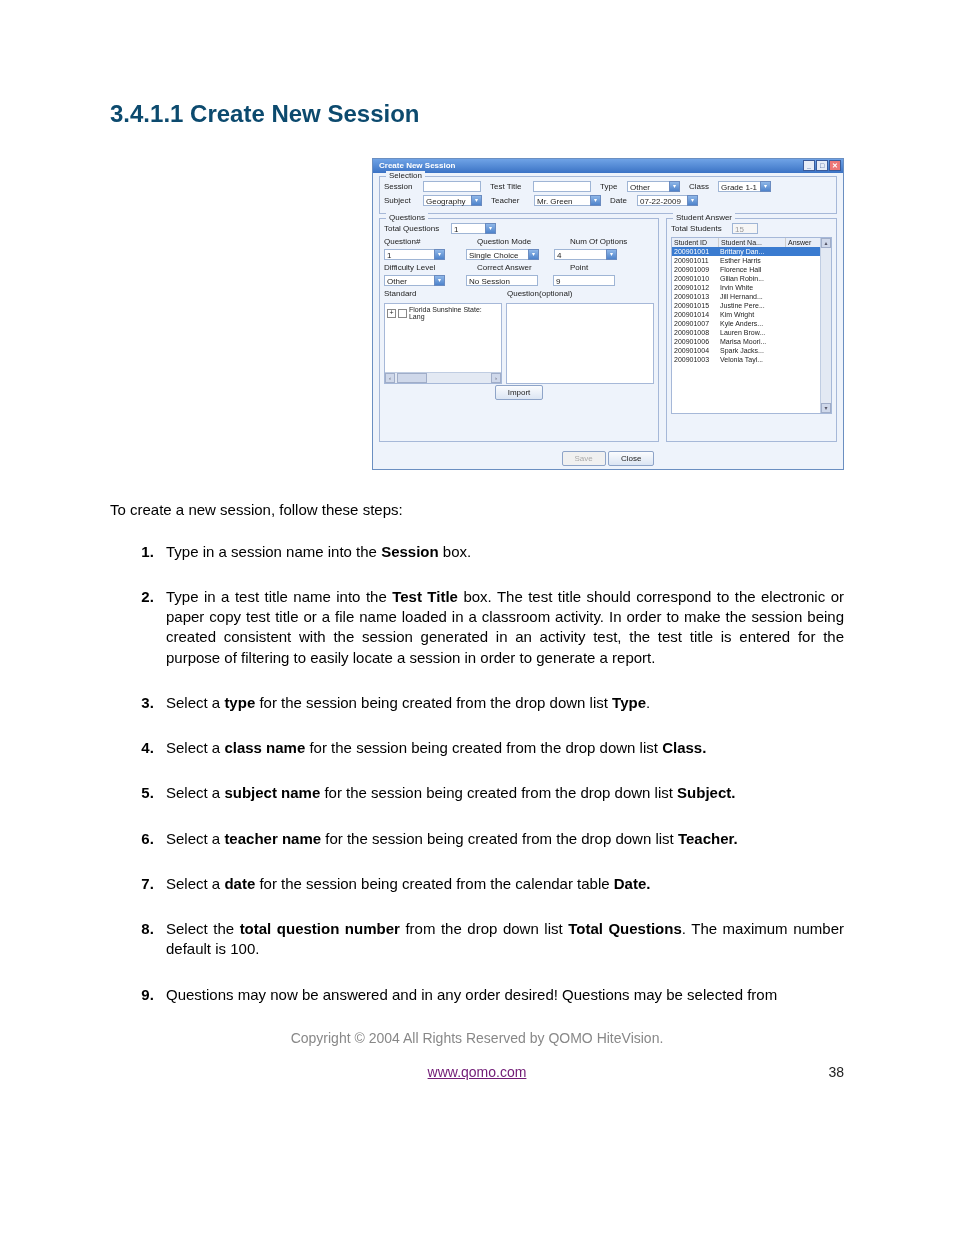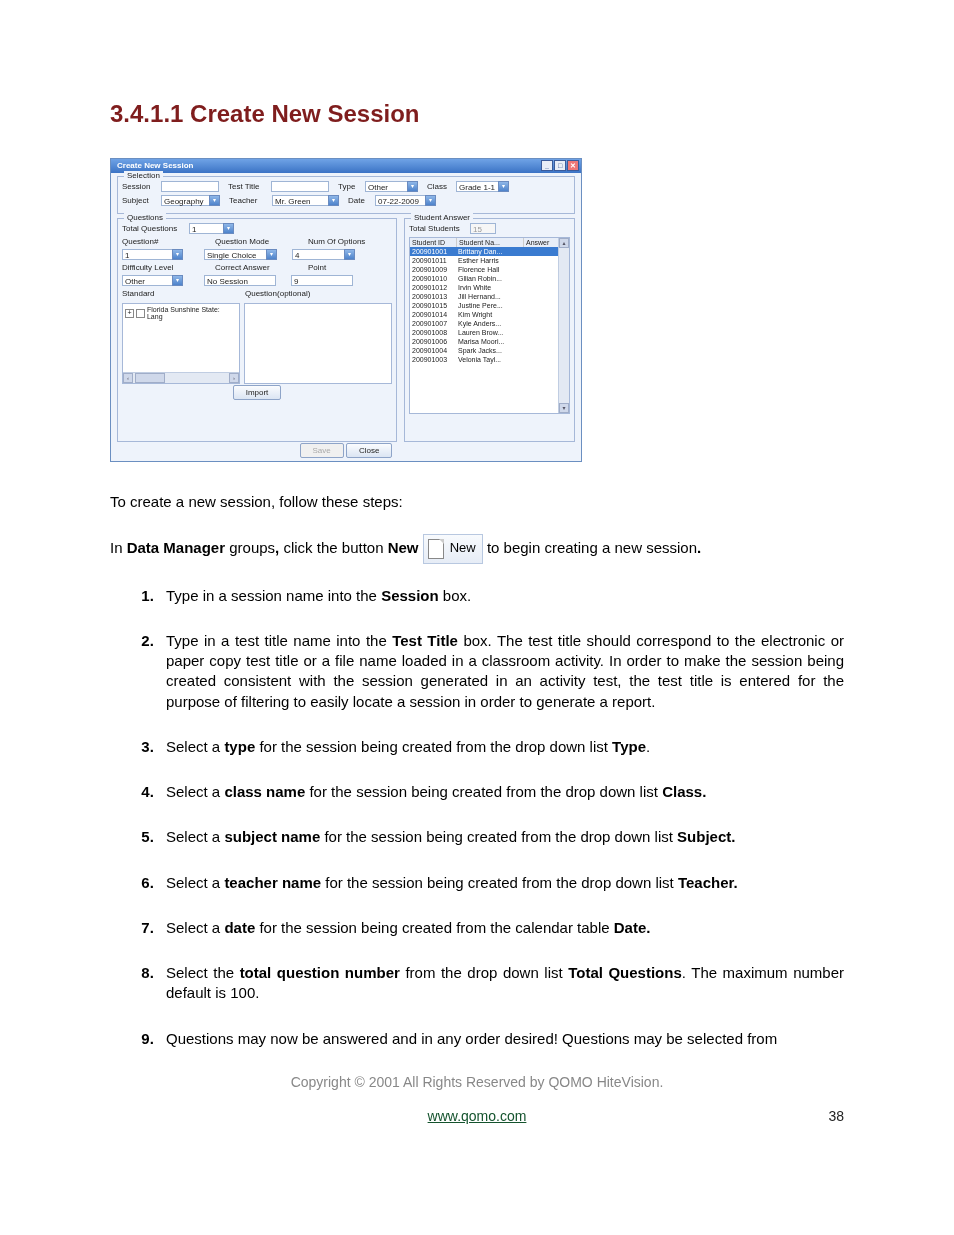--- a/index.html
+++ b/index.html
@@ -6,28 +6,28 @@
     margin: 0;
     padding: 0;
     font-family: Arial, Helvetica, sans-serif;
     background: #fff;
     width: 954px;
   }
   .page {
     padding: 100px 110px 40px 110px;
   }
   h1 {
-    color: #7f1d1d;
+    color: #0c4a6e;
     font-size: 24px;
     font-weight: bold;
     margin: 0 0 30px 0;
   }
   .screenshot-wrap {
     display: flex;
-    justify-content: flex-start;
+    justify-content: flex-end;
     margin-bottom: 30px;
   }
   
   .dialog {
     width: 470px;
     border: 1px solid #6b8fc1;
     background: #eef3fb;
     font-size: 8px;
     color: #222;
     position: relative;
@@ -157,21 +157,21 @@
   .scroll-h .r { right: 0; }
   .scroll-h .thumb { position: absolute; left: 12px; top: 0; width: 30px; height: 10px; background: #cfd8ea; border: 1px solid #a0adc8; box-sizing: border-box; }
   .btn {
     border: 1px solid #8ea4c8;
     background: linear-gradient(#fbfcfe, #dbe5f3);
     padding: 2px 12px;
     font-size: 8px;
     border-radius: 2px;
   }
   .btn.disabled { color: #aaa; background: #f0f0f0; }
-  .footer-btns { text-align: center; margin-top: 0; }
+  .footer-btns { text-align: center; margin-top: 8px; }
   
   .body-text {
     font-size: 15px;
     color: #000;
     line-height: 1.3;
   }
   .body-text p { margin: 0 0 22px 0; text-align: justify; }
   .body-text b { font-weight: bold; }
   .inline-new {
     display: inline-flex;
@@ -213,21 +213,21 @@
     font-size: 14px;
     margin-top: 25px;
   }
   .footer-line {
     display: flex;
     justify-content: center;
     position: relative;
     font-size: 14px;
     margin-top: 18px;
   }
-  .footer-line a { color: #14532d; text-decoration: underline; }
+  .footer-line a { color: #701a75; text-decoration: underline; }
   .page-num {
     position: absolute;
     right: 0;
     color: #222;
   }
 </style>
 </head>
 <body>
 
 <div class="page">
@@ -442,42 +442,32 @@
           <span class="btn disabled">Save</span>
           <span class="btn">Close</span>
         </div>
       </div>
     </div>
   </div>
 
   <div class="body-text">
     <p>To create a new session, follow these steps:</p>
 
-    <p>
-      <span>In </span><b>Data Manager</b><span> groups</span><b>,</b><span> click the button </span><b>New</b>
-      <span class="inline-new">
-        <span class="new-icon">
-          <span class="file-shape"></span>
-            <span class="file-fold"></span>
-        </span>
-        <span style="font-size:13px">New</span>
-      </span><span> to begin creating a new session</span><b>.</b>
-    </p>
   </div>
 
   <ol class="steps" id="steps-list">
       <li>Type in a session name into the <b>Session</b> box.</li>
       <li>Type in a test title name into the <b>Test Title</b> box. The test title should correspond to the electronic or paper copy test title or a file name loaded in a classroom activity. In order to make the session being created consistent with the session generated in an activity test, the test title is entered for the purpose of filtering to easily locate a session in order to generate a report.</li>
       <li>Select a <b>type</b> for the session being created from the drop down list <b>Type</b>.</li>
       <li>Select a <b>class name</b> for the session being created from the drop down list <b>Class.</b></li>
       <li>Select a <b>subject name</b> for the session being created from the drop down list <b>Subject.</b></li>
       <li>Select a <b>teacher name</b> for the session being created from the drop down list <b>Teacher.</b></li>
       <li>Select a <b>date</b> for the session being created from the calendar table <b>Date.</b></li>
       <li>Select the <b>total question number</b> from the drop down list <b>Total Questions</b>. The maximum number default is 100.</li>
       <li>Questions may now be answered and in any order desired! Questions may be selected from</li>
     </ol>
 
-  <div class="copyright">Copyright © 2001 All Rights Reserved by QOMO HiteVision.</div>
+  <div class="copyright">Copyright © 2004 All Rights Reserved by QOMO HiteVision.</div>
   <div class="footer-line">
     <a href="#">www.qomo.com</a>
     <span class="page-num">38</span>
   </div>
 </div>
 
 </body></html>

